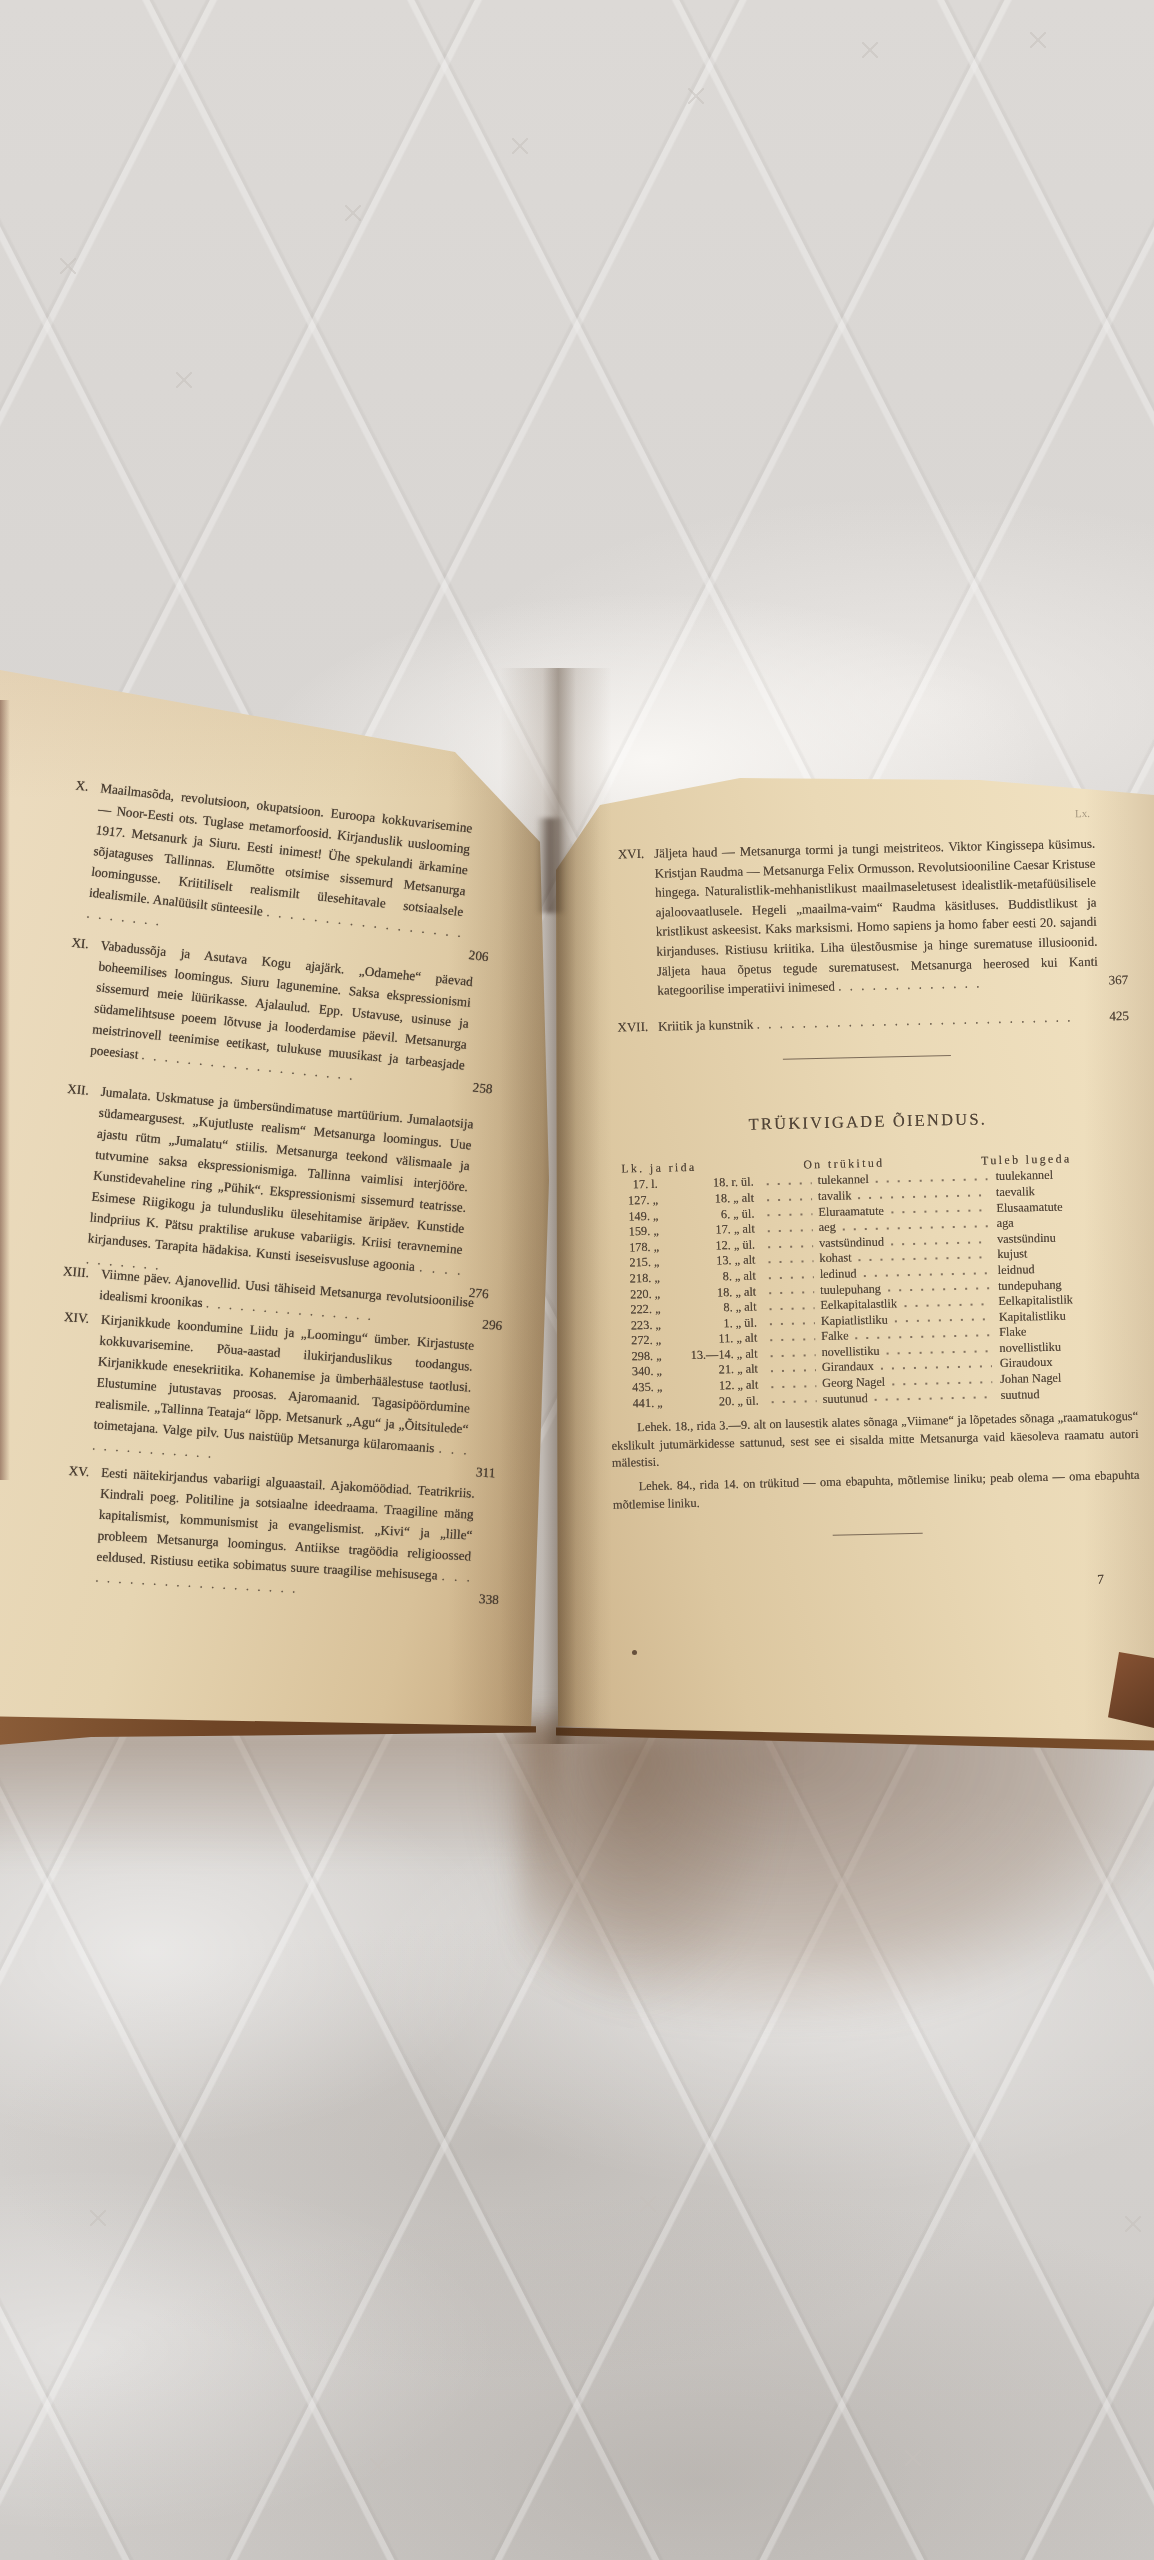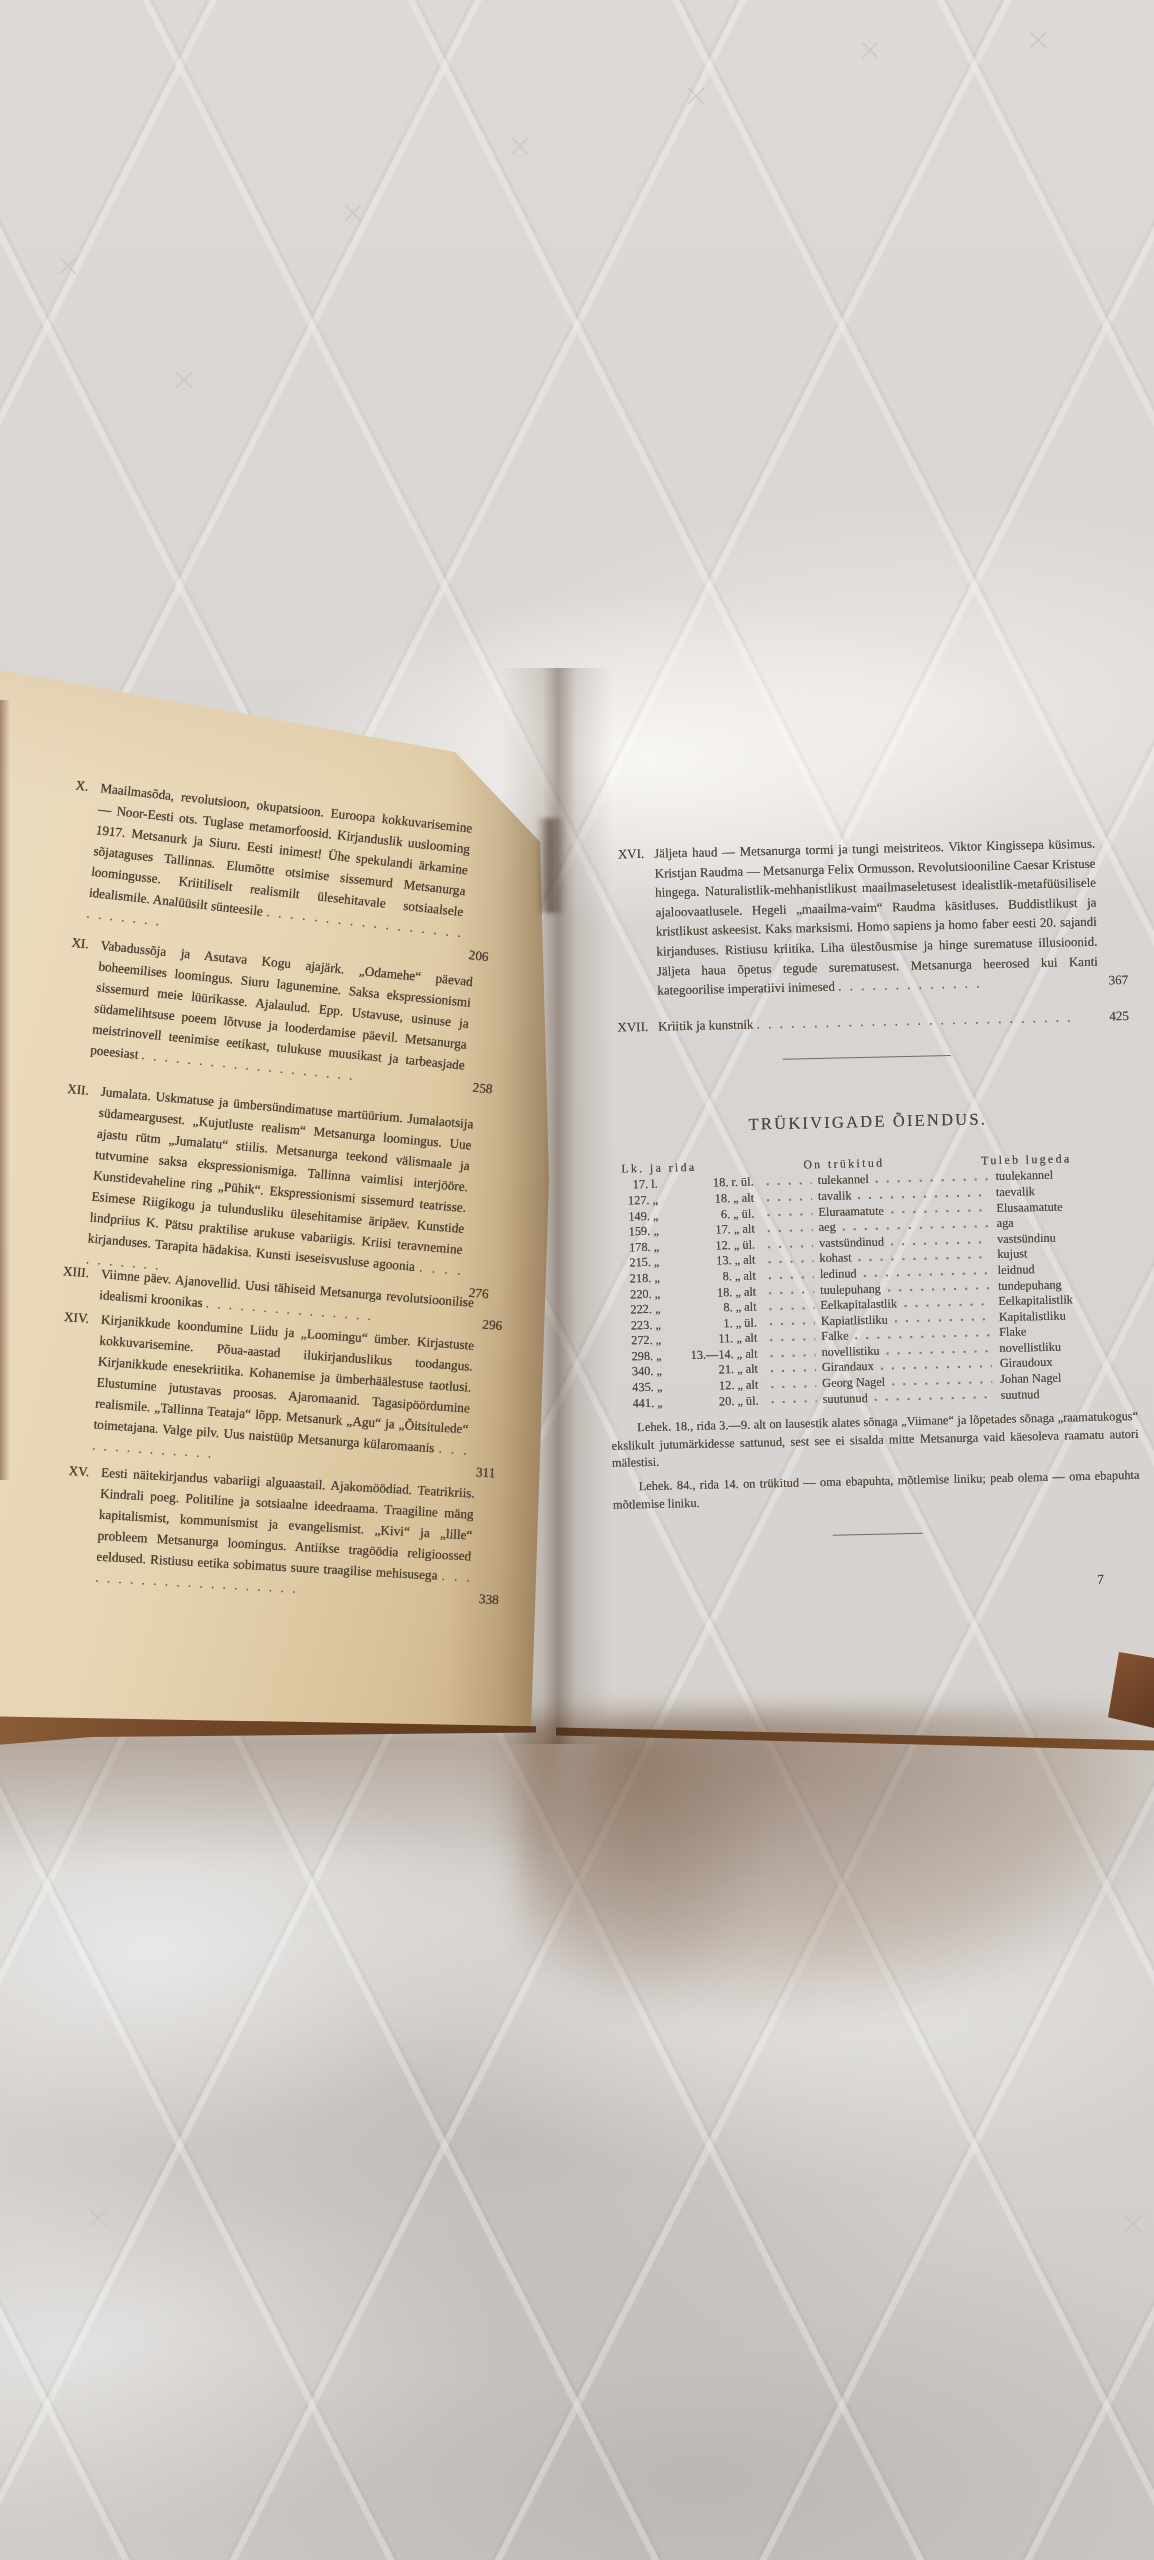--- a/index.html
+++ b/index.html
@@ -134,20 +134,24 @@
   <div class="shadow-mid"></div>
   <div class="shadow-left"></div>
 
   <div class="edge-left-side"></div>
   <div class="edge-left-cover"></div>
   <div class="edge-right-cover"></div>
   <div class="corner-right-cover"></div>
 
   <div class="page-left"></div>
 
+  <div class="page-right">
+    <span class="corner-mark">Lx.</span>
+    <span class="speck"></span>
+  </div>
 
   <div id="left-toc">
       <div class="toc-entry toc-left">
         <span class="toc-num">X.</span>
         <span class="toc-body"><span>Maailmasõda, revolutsioon, okupatsioon. Euroopa kokkuvarisemine — Noor-Eesti ots. Tuglase metamorfoosid. Kirjanduslik uuslooming 1917. Metsanurk ja Siuru. Eesti inimest! Ühe spekulandi ärkamine sõjataguses Tallinnas. Elumõtte otsimise sissemurd Metsanurga loomingusse. Kriitiliselt realismilt ülesehitavale sotsiaalsele idealismile. Analüüsilt sünteesile </span><span class="leader">. . . . . . . . . . . . . . . . . . . . . . . .</span><span class="toc-page">206</span></span>
       </div>
       <div class="toc-entry toc-left">
         <span class="toc-num">XI.</span>
         <span class="toc-body"><span>Vabadussõja ja Asutava Kogu ajajärk. „Odamehe“ päevad boheemilises loomingus. Siuru lagunemine. Saksa ekspressionismi sissemurd meie lüürikasse. Ajalaulud. Epp. Ustavuse, usinuse ja südamelihtsuse poeem lõtvuse ja looderdamise päevil. Metsanurga meistrinovell teenimise eetikast, tulukuse muusikast ja tarbeasjade poeesiast </span><span class="leader">. . . . . . . . . . . . . . . . . . .</span><span class="toc-page">258</span></span>
       </div>

